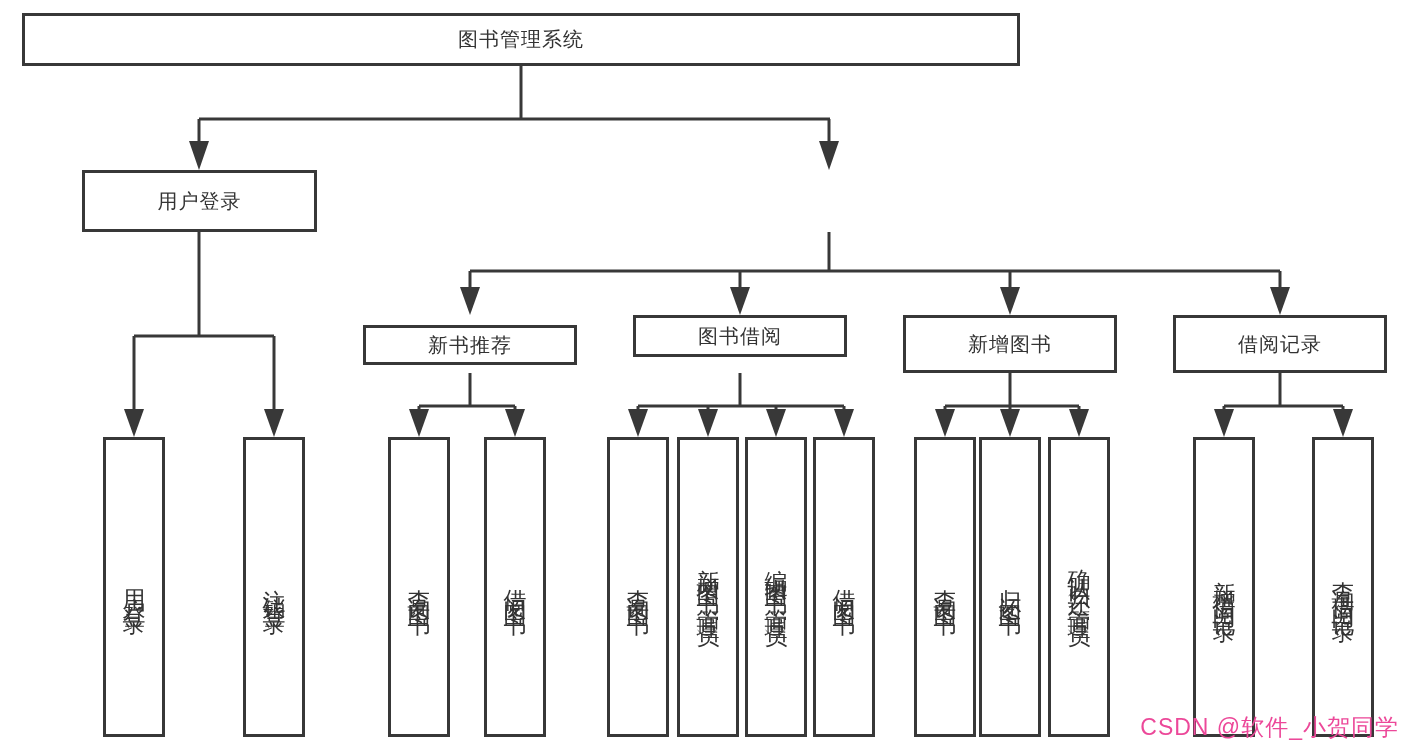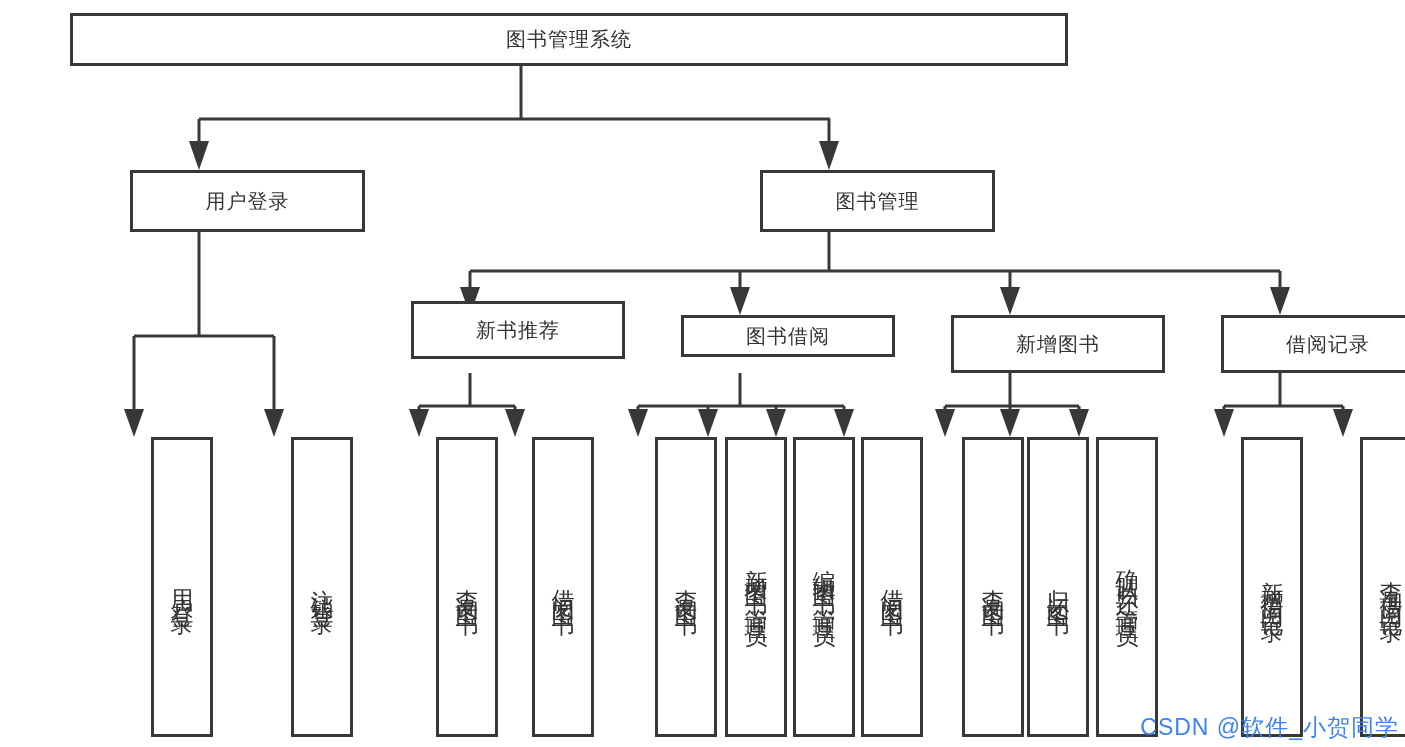--- a/index.html
+++ b/index.html
@@ -25,38 +25,37 @@
     position: absolute;
     box-sizing: border-box;
     background: #ffffff;
     border: 3px solid #383838;
     color: #333333;
     display: flex;
     align-items: center;
     justify-content: center;
     z-index: 1;
     text-align: center;
-    margin-left: 48px;
   }
   .node.h {
     font-size: 20px;
     letter-spacing: 1px;
   }
   .node.v {
     writing-mode: vertical-rl;
     font-size: 23px;
     letter-spacing: 8px;
     line-height: 1;
   }
   .watermark {
     position: absolute;
     right: 6px;
     bottom: 4px;
     z-index: 3;
-    color: #3b82f6;
+    color: #ec4899;
     font-size: 23px;
     letter-spacing: 1px;
     white-space: nowrap;
   }
 </style>
 </head>
 <body>
 
 <div class="canvas">
 
@@ -129,23 +128,22 @@
       <polygon points="1069,409 1089,409 1079,437"></polygon>
 
       <polygon points="1214,409 1234,409 1224,437"></polygon>
       <polygon points="1333,409 1353,409 1343,437"></polygon>
     </g>
   </svg>
 
   <div class="node h" style="left:22px; top:13px; width:998px; height:53px;">图书管理系统</div>
 
   <div class="node h" style="left:82px; top:170px; width:235px; height:62px;">用户登录</div>
-  <div class="node h" style="left:712px; top:170px; width:235px; height:62px;">图书管理</div>
 
-  <div class="node h" style="left:363px; top:301px; width:214px; height:58px;">新书推荐</div>
+  <div class="node h" style="left:363px; top:325px; width:214px; height:40px;">新书推荐</div>
   <div class="node h" style="left:633px; top:315px; width:214px; height:42px;">图书借阅</div>
   <div class="node h" style="left:903px; top:315px; width:214px; height:58px;">新增图书</div>
   <div class="node h" style="left:1173px; top:315px; width:214px; height:58px;">借阅记录</div>
 
   <div class="node v" style="left:103px; top:437px; width:62px; height:300px;">用户登录</div>
   <div class="node v" style="left:243px; top:437px; width:62px; height:300px;">注销登录</div>
 
   <div class="node v" style="left:388px; top:437px; width:62px; height:300px;">查询图书</div>
   <div class="node v" style="left:484px; top:437px; width:62px; height:300px;">借阅图书</div>
 

